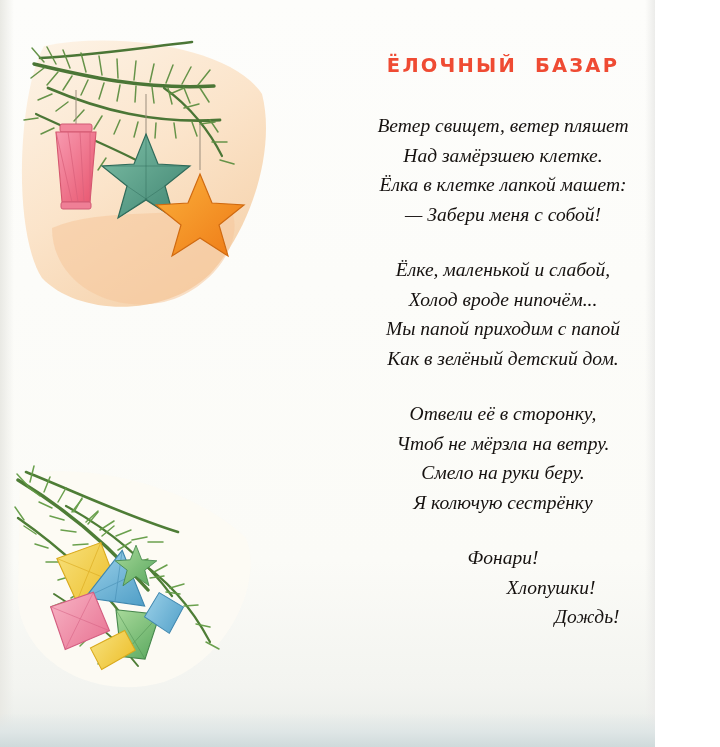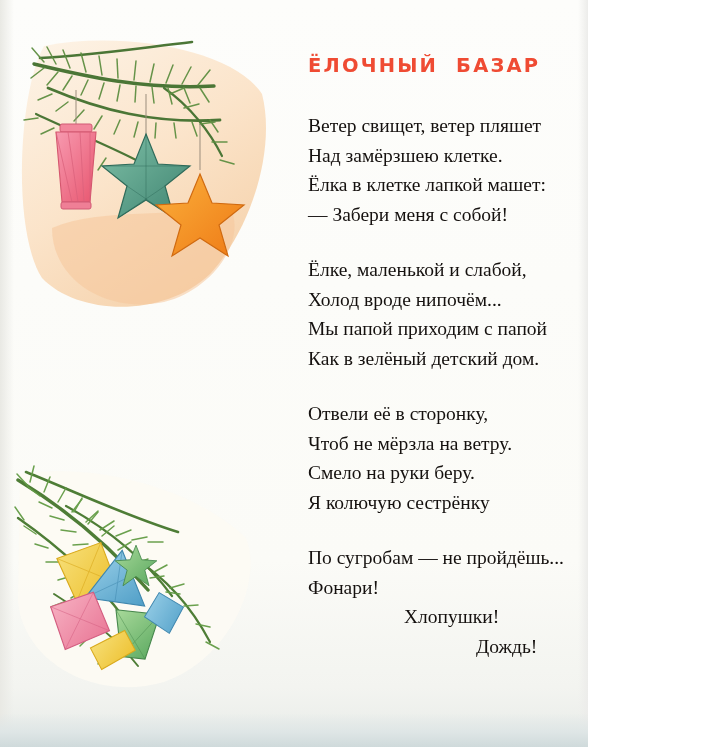--- a/index.html
+++ b/index.html
@@ -8,25 +8,26 @@
   }
   body {
     width: 720px;
     height: 747px;
     background: #ffffff;
     font-family: "Liberation Serif", serif;
     overflow: hidden;
   }
   .page {
     position: relative;
-    width: 588px;
+    width: 655px;
     height: 747px;
     background: linear-gradient(180deg, #fdfdfb 0%, #fbfbf7 75%, #f3f4f0 92%, #e7ebe8 100%);
     box-sizing: border-box;
     overflow: hidden;
+    text-align: center;
   }
   
   .page-edge-left {
     position: absolute;
     left: 0; top: 0;
     width: 14px; height: 747px;
     background: linear-gradient(90deg, #e9e9e4 0%, rgba(255,255,255,0) 100%);
     pointer-events: none;
   }
   .page-edge-bottom {
@@ -73,20 +74,21 @@
     color: #ef4b33;
     font-family: "DejaVu Sans", sans-serif;
     font-weight: bold;
     font-size: 19.5px;
     letter-spacing: 2.2px;
     margin: 0 0 34px 0;
     white-space: pre;
   }
   .stanza {
     margin: 0 0 26px 0;
+    font-style: italic;
   }
   .stanza:last-child { margin-bottom: 0; }
   .line {
     font-size: 19.5px;
     line-height: 29.5px;
     color: #15110f;
     white-space: pre;
   }
   .line.indent-1 { padding-left: 96px; }
   .line.indent-2 { padding-left: 168px; }
@@ -258,20 +260,19 @@
     </div>
 
     <div class="stanza">
       <div class="line">Отвели её в сторонку,</div>
       <div class="line">Чтоб не мёрзла на ветру.</div>
       <div class="line">Смело на руки беру.</div>
       <div class="line">Я колючую сестрёнку</div>
     </div>
 
     <div class="stanza">
-      <div class="line">По сугробам — не пройдёшь...</div>
       <div class="line">Фонари!</div>
       <div class="line indent-1">Хлопушки!</div>
       <div class="line indent-2">Дождь!</div>
     </div>
   </div>
 
 </div>
 
 </body></html>

